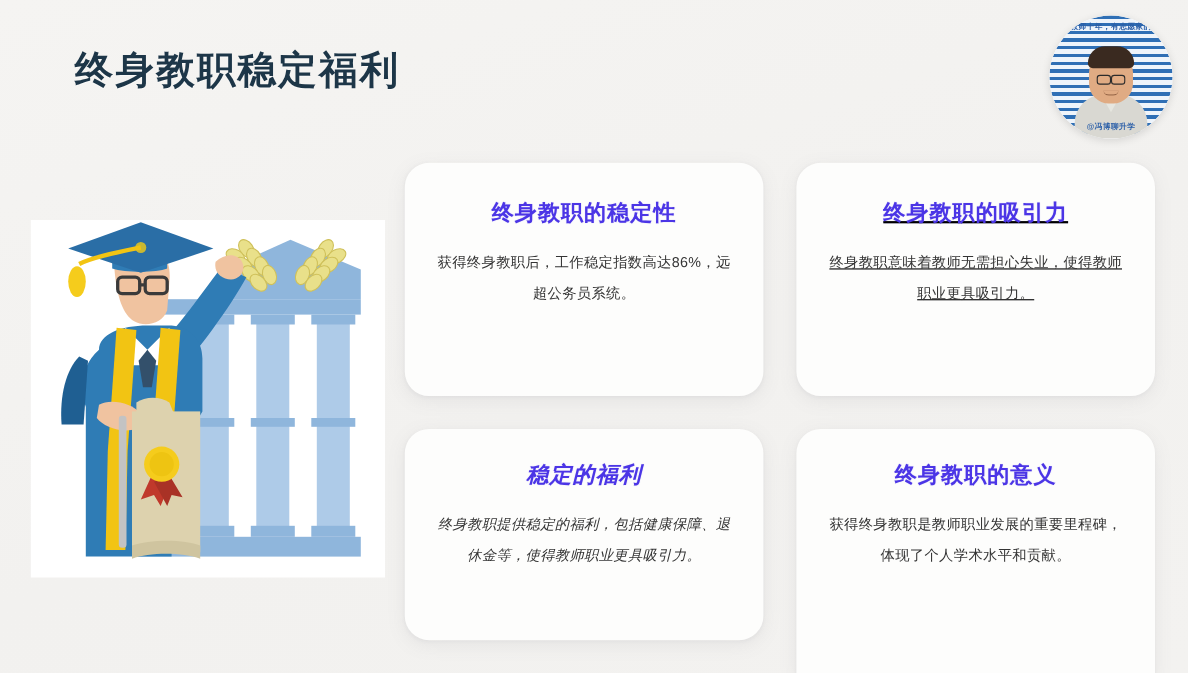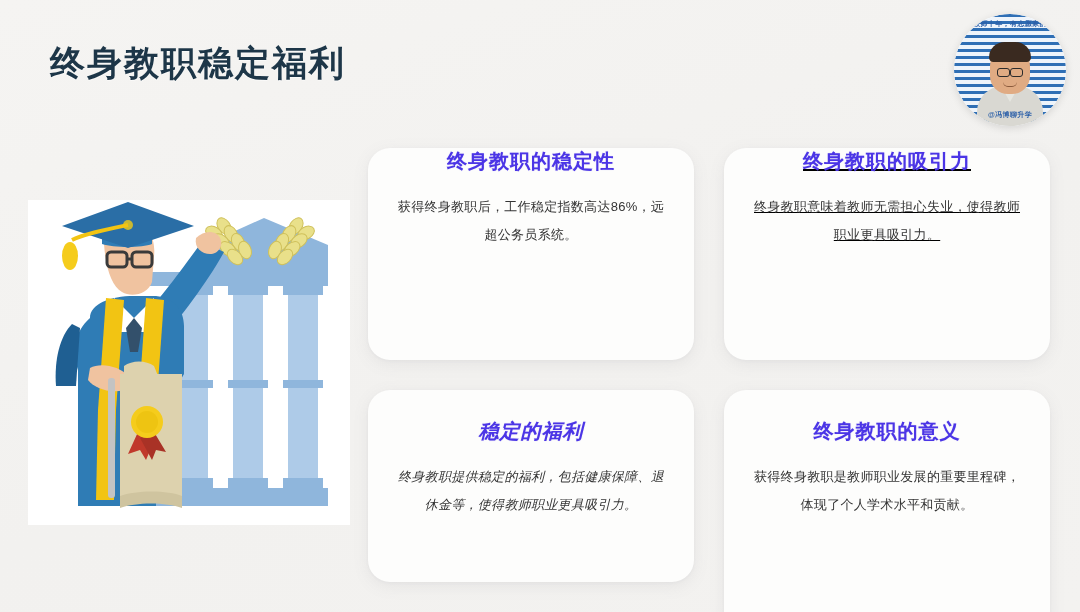--- a/index.html
+++ b/index.html
@@ -18,21 +18,21 @@
 
   .slide {
     position: absolute;
     inset: 0;
     background: linear-gradient(160deg, #f5f4f2 0%, #f2f1ef 55%, #f3f2f0 100%);
   }
 
   
   .page-title {
     position: absolute;
-    left: 50px;
+    left: 68px;
     top: 40px;
     font-size: 35px;
     font-weight: bold;
     letter-spacing: 2px;
     color: #1d3648;
     text-shadow: 0 1px 1px rgba(255,255,255,0.6);
   }
 
   
   .avatar-badge {
@@ -172,20 +172,21 @@
   .card.c1 { left: 724px; top: 148px; width: 326px; height: 212px; text-decoration: underline; }
   .card.c2 { left: 368px; top: 390px; width: 326px; height: 192px; font-style: italic; }
   .card.c3 { left: 724px; top: 390px; width: 326px; height: 243px; }
 
   .card-title {
     text-align: center;
     font-size: 20px;
     font-weight: bold;
     color: #4b35e6;
     letter-spacing: 1px;
+    margin-top: 32px;
     text-shadow: 0 0 1px rgba(75,53,230,0.3);
   }
   .card.c2 .card-title,
   .card.c3 .card-title { margin-top: 28px; }
 
   .card-body {
     margin: 18px 24px 0 24px;
     text-align: center;
     font-size: 13px;
     line-height: 28px;

